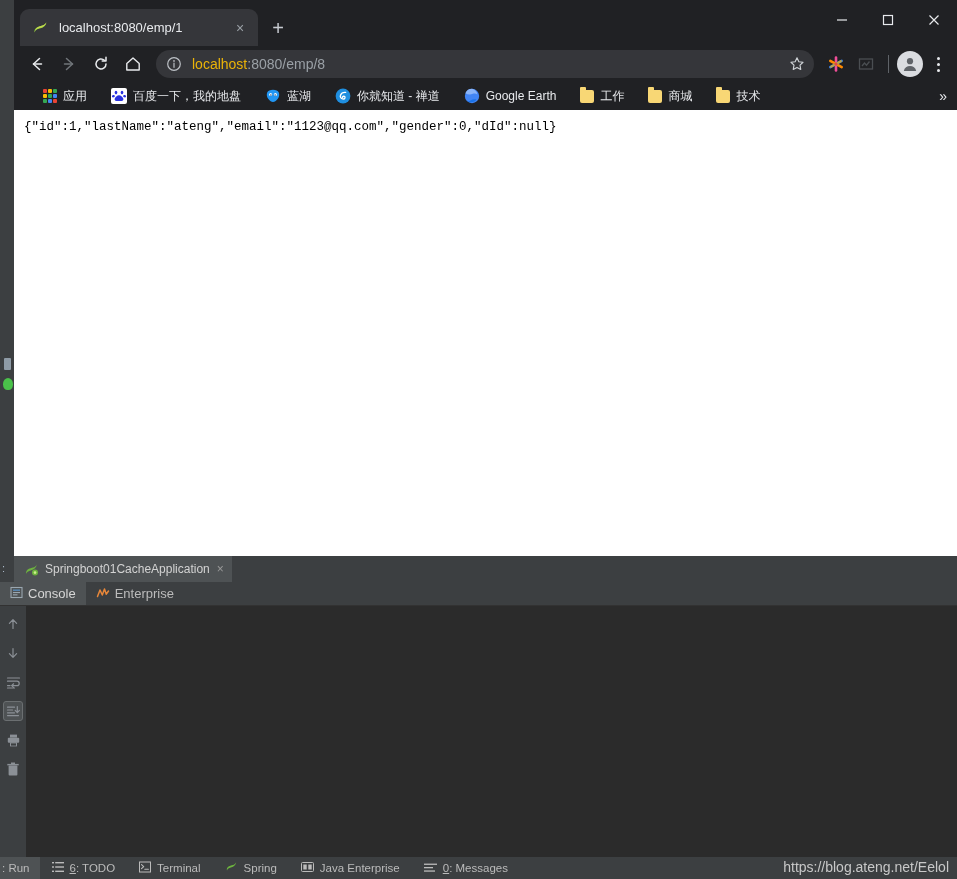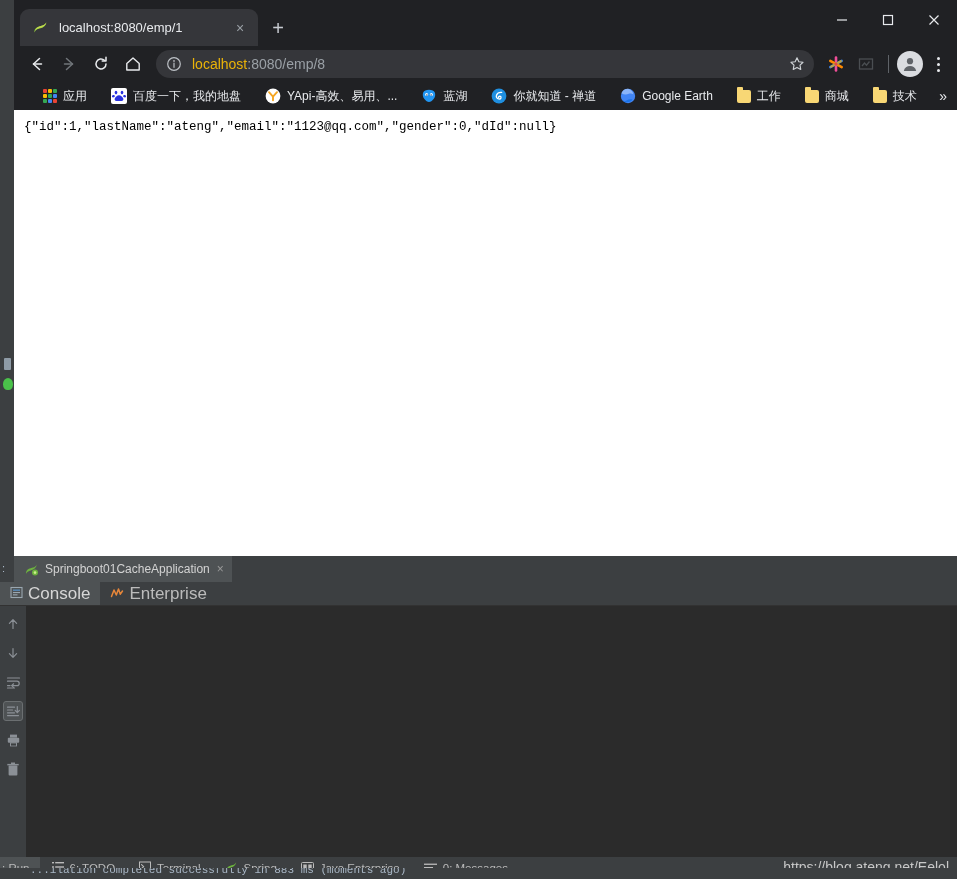--- a/index.html
+++ b/index.html
@@ -179,21 +179,21 @@
   .spring-ico { width: 14px; height: 14px; flex: none; position: relative; }
 
   .subtabrow {
     height: 24px; background: #3c3f41; display: flex; align-items: stretch;
     border-bottom: 1px solid #323232;
   }
   .subtab {
     display: flex; align-items: center; gap: 5px; padding: 0 10px;
   }
   .subtab.active { background: #4e5254; }
-  .subtab-label { color: #bbbbbb; font-size: 17px; white-space: nowrap; }
+  .subtab-label { color: #bbbbbb; font-size: 13px; white-space: nowrap; }
   .subtab.active .subtab-label { color: #d6d6d6; }
 
   .console-area { flex: 1; display: flex; min-height: 0; }
   .console-toolbar {
     width: 26px; background: #3c3f41; display: flex; flex-direction: column;
     align-items: center; padding-top: 8px; gap: 9px; flex: none;
   }
   .ctbtn {
     width: 20px; height: 20px; display: flex; align-items: center;
     justify-content: center; border-radius: 3px; color: #8b9096;
@@ -374,30 +374,20 @@
                 <ellipse cx="11" cy="4.6" rx="1.3" ry="1.8"></ellipse>
                 <ellipse cx="2.4" cy="8.2" rx="1.5" ry="1.2" transform="rotate(-20 2.4 8.2)"></ellipse>
                 <ellipse cx="13.6" cy="8.2" rx="1.5" ry="1.2" transform="rotate(20 13.6 8.2)"></ellipse>
                 <path d="M8 7.2c2 0 3.1 1.6 4 2.8.9 1.3.2 3-1.6 3H5.6C3.8 13 3.1 11.3 4 10c.9-1.2 2-2.8 4-2.8z"></path>
               </g>
             </svg>
         </span>
         <span class="bm-label">百度一下，我的地盘</span>
       </div>
 
-      <div class="bm">
-        <span class="bm-ico">
-          <svg width="16" height="16" viewBox="0 0 16 16">
-              <circle cx="8" cy="8" r="7.4" fill="#ffffff"></circle>
-              <path d="M4 4.2l4 4.4 4-4.4" fill="none" stroke="#f5a623" stroke-width="1.9" stroke-linecap="round" stroke-linejoin="round"></path>
-              <path d="M8 8.6v3.6" stroke="#f5a623" stroke-width="1.9" stroke-linecap="round"></path>
-            </svg>
-        </span>
-        <span class="bm-label">YApi-高效、易用、...</span>
-      </div>
 
       <div class="bm">
         <span class="bm-ico">
           <svg width="16" height="16" viewBox="0 0 16 16">
               <path d="M2.2 4.5C3 2.8 5.2 1.8 8 1.8s5 1 5.8 2.7c.8 1.7.5 4.6-1.2 6.6-1.5 1.8-3 2.9-4.6 2.9s-3.1-1.1-4.6-2.9C1.7 9.1 1.4 6.2 2.2 4.5z" fill="#2196f3"></path>
               <circle cx="5.6" cy="6.6" r="1.5" fill="#fff"></circle>
               <circle cx="10.4" cy="6.6" r="1.5" fill="#fff"></circle>
               <circle cx="5.9" cy="6.9" r="0.75" fill="#17446b"></circle>
               <circle cx="10.1" cy="6.9" r="0.75" fill="#17446b"></circle>
             </svg>
@@ -584,19 +574,16 @@
                 <rect x="0" y="5" width="9" height="1.3"></rect>
                 <rect x="0" y="8.4" width="11" height="1.3"></rect>
               </g>
             </svg>
         </span>
         <span class="sb-label"><u>0</u><span>: Messages</span></span>
       </div>
       <span class="watermark">https://blog.ateng.net/Eelol</span>
     </div>
 
-    <div class="ide-bottom-clip">
-      <span>...ilation completed successfully in 883 ms (moments ago)</span>
-    </div>
 
   </div>
 
 </div>
 
 </body></html>

